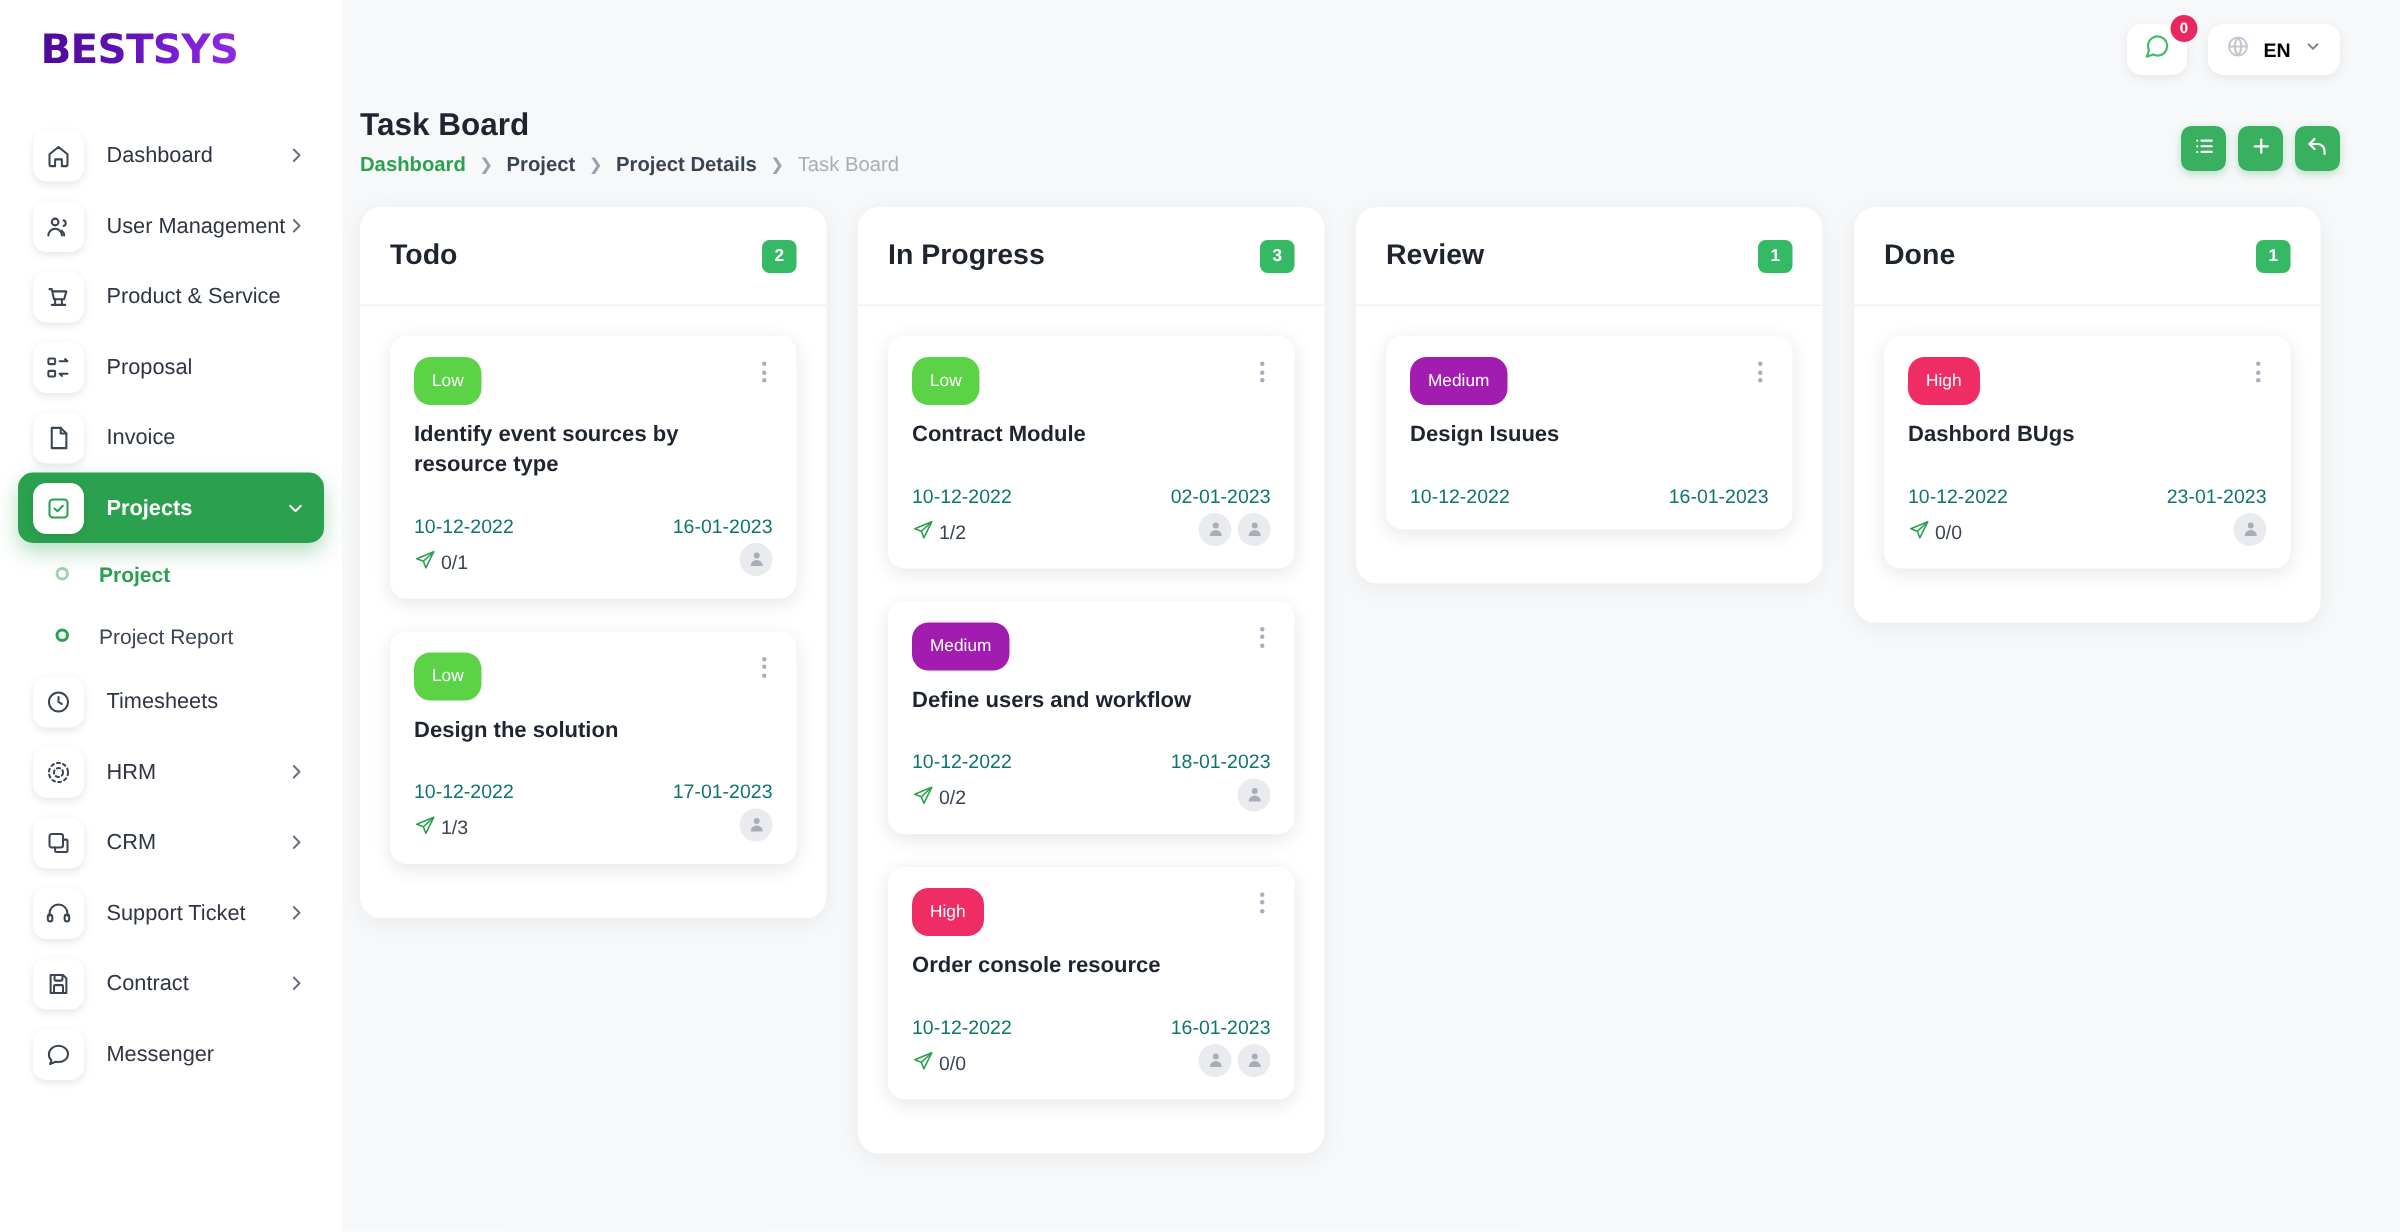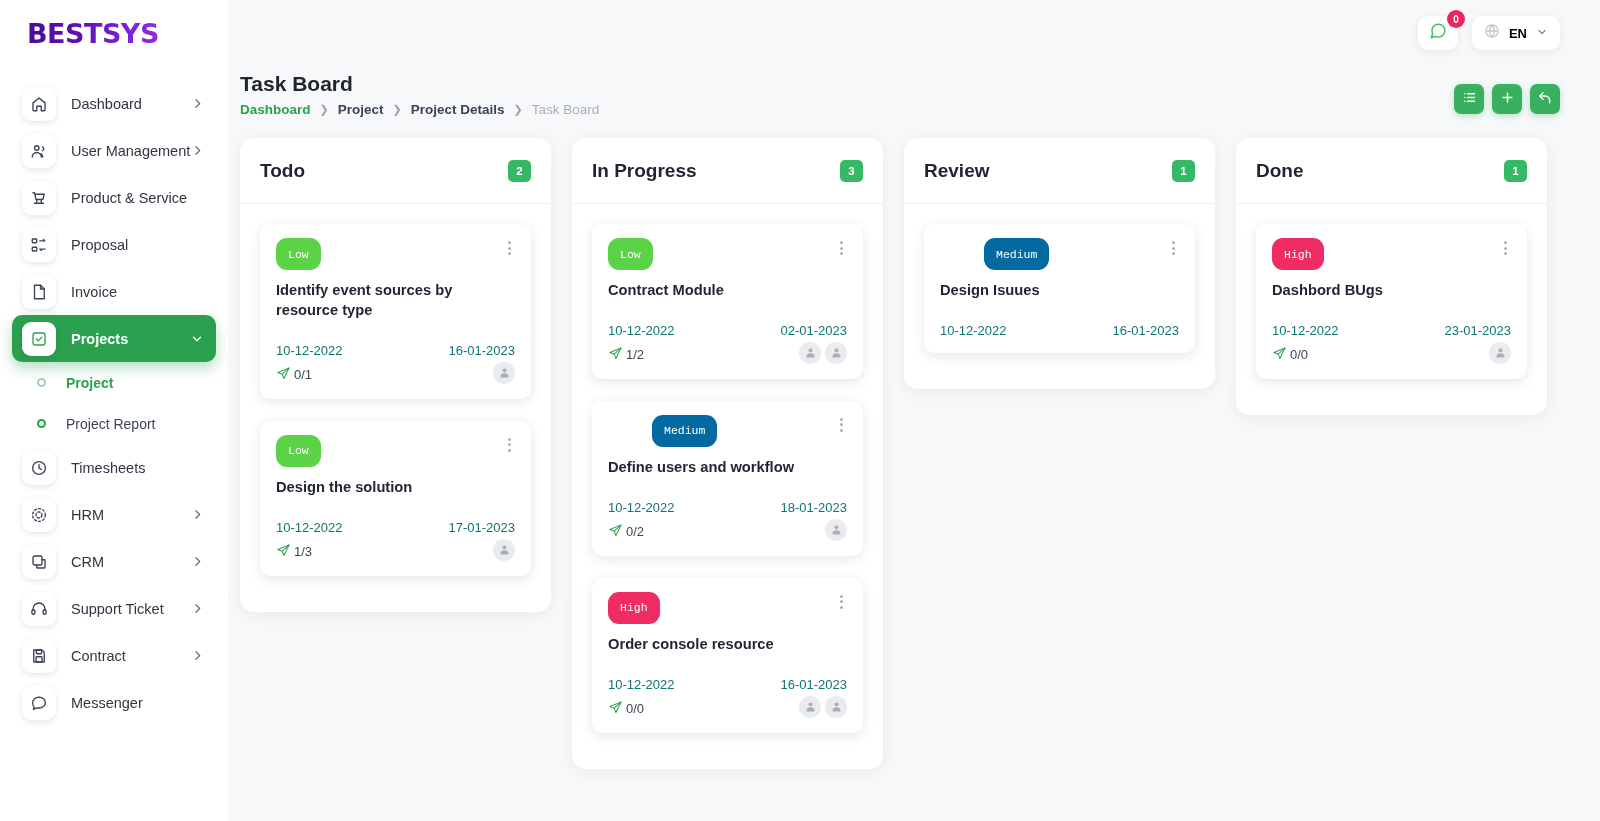--- a/index.html
+++ b/index.html
@@ -150,24 +150,24 @@
     box-shadow: 0 3px 13px rgba(0,0,0,0.10);
     padding: 14px 16px 15px 16px;
     margin-bottom: 22px;
     position: relative;
     cursor: pointer;
   }
   .card-top { display: flex; align-items: flex-start; justify-content: space-between; }
   .prio {
     border-radius: 11px; height: 21px;
     display: inline-flex; align-items: center;
-    padding: 16px 12px; font-size: 11.5px; color: #ffffff; font-family: Liberation Mono, monospace;
+    padding: 16px 12px; font-size: 11.5px; color: #ffffff;
   }
   .prio.low { background: #5cd347; }
-  .prio.medium { background: #0369a1; margin-left: 44px; }
+  .prio.medium { background: #a21caf; }
   .prio.high { background: #ef2d64; }
   .kebab {
     display: flex; flex-direction: column; gap: 2.5px;
     padding: 3px 4px; cursor: pointer;
   }
   .kebab i { width: 3px; height: 3px; border-radius: 50%; background: #a9b0bb; display: block; }
   .card-title {
     font-size: 14.7px; font-weight: bold; color: #1e2430;
     margin-top: 11px; line-height: 1.35;
   }

